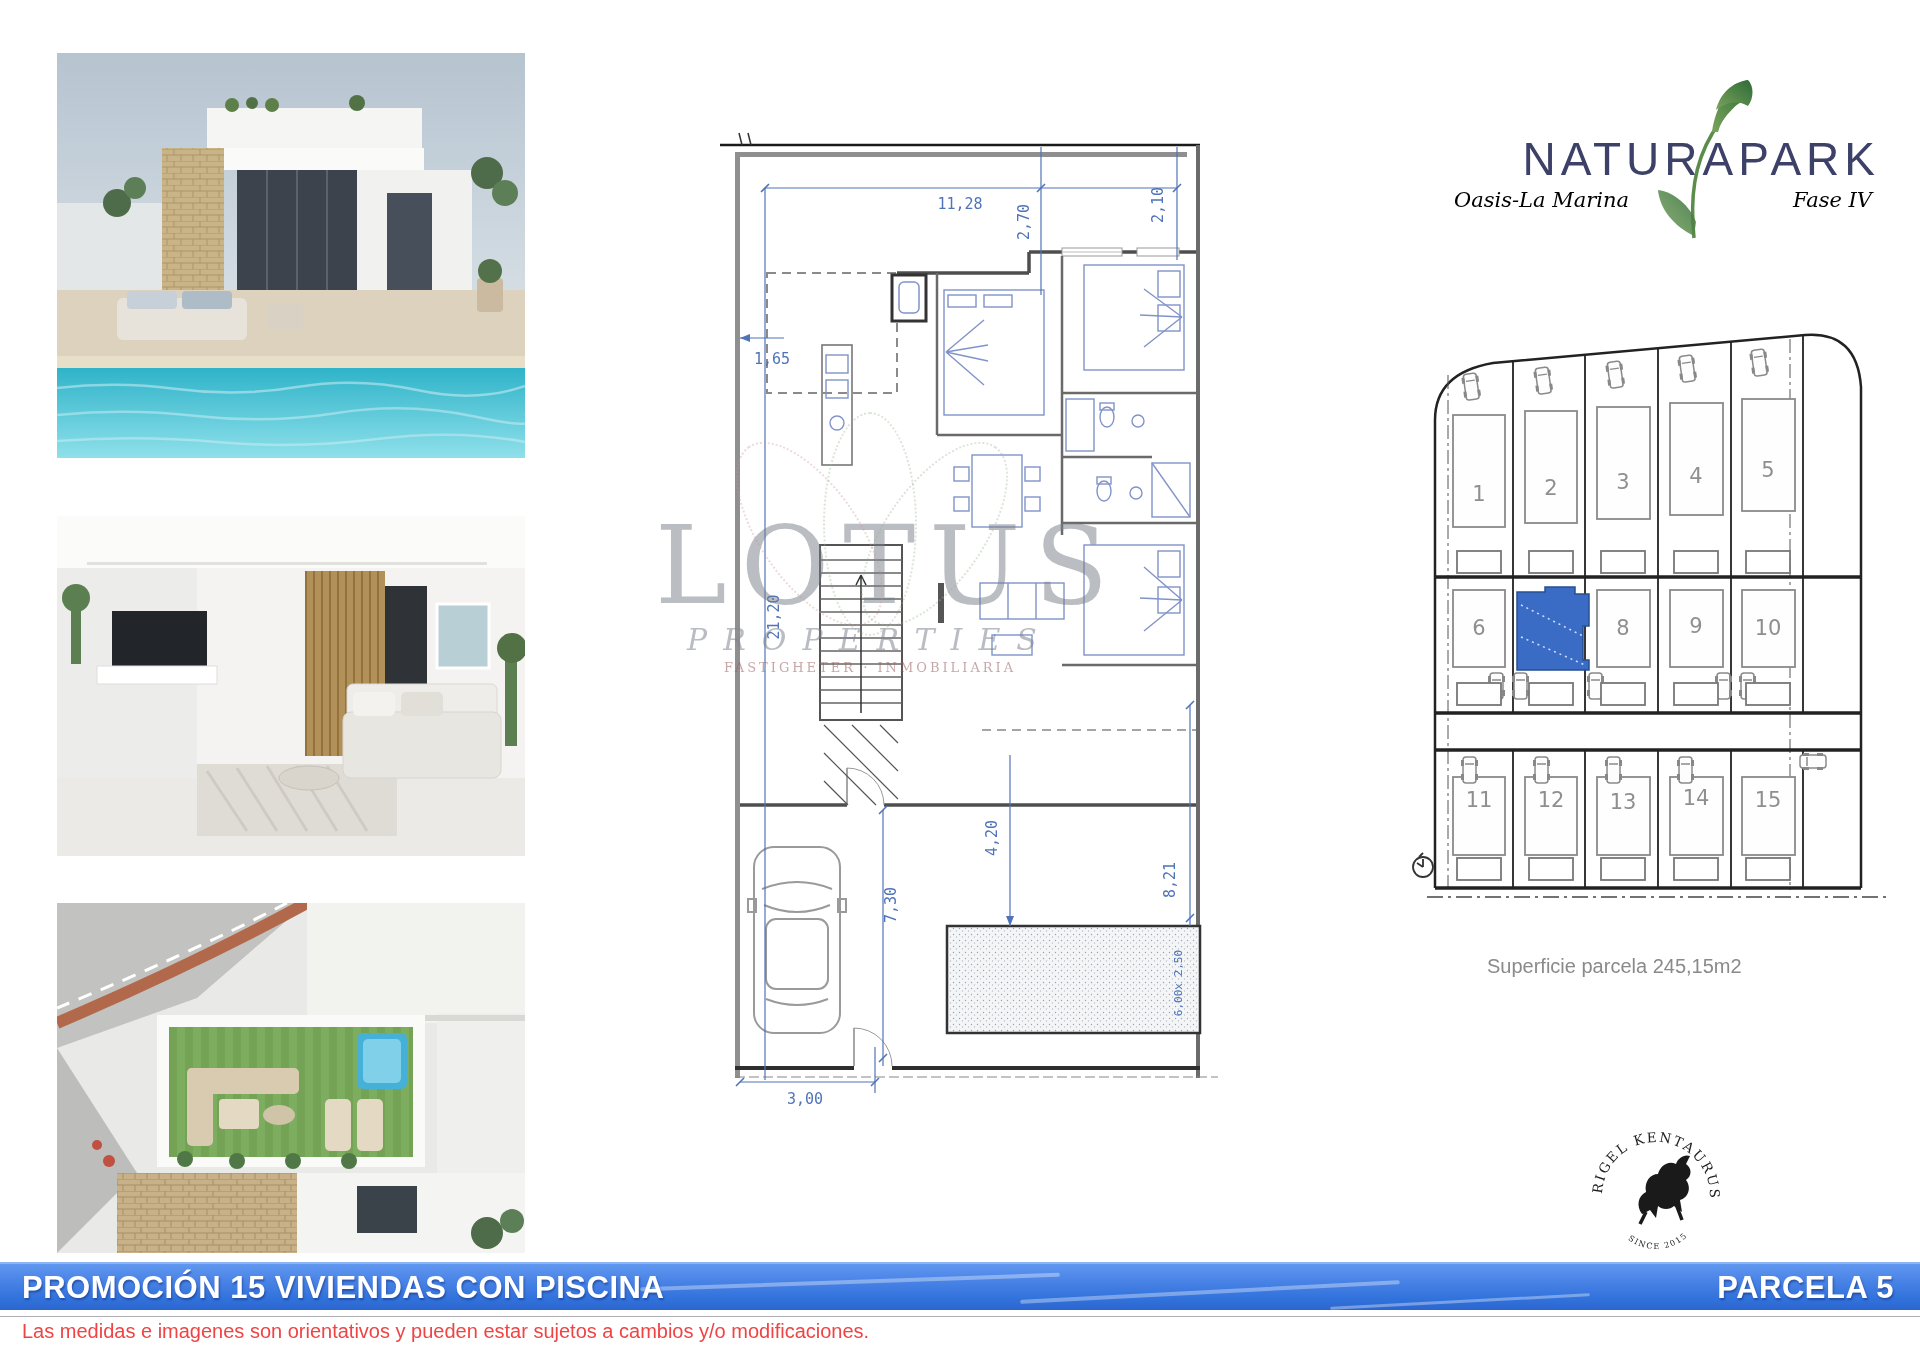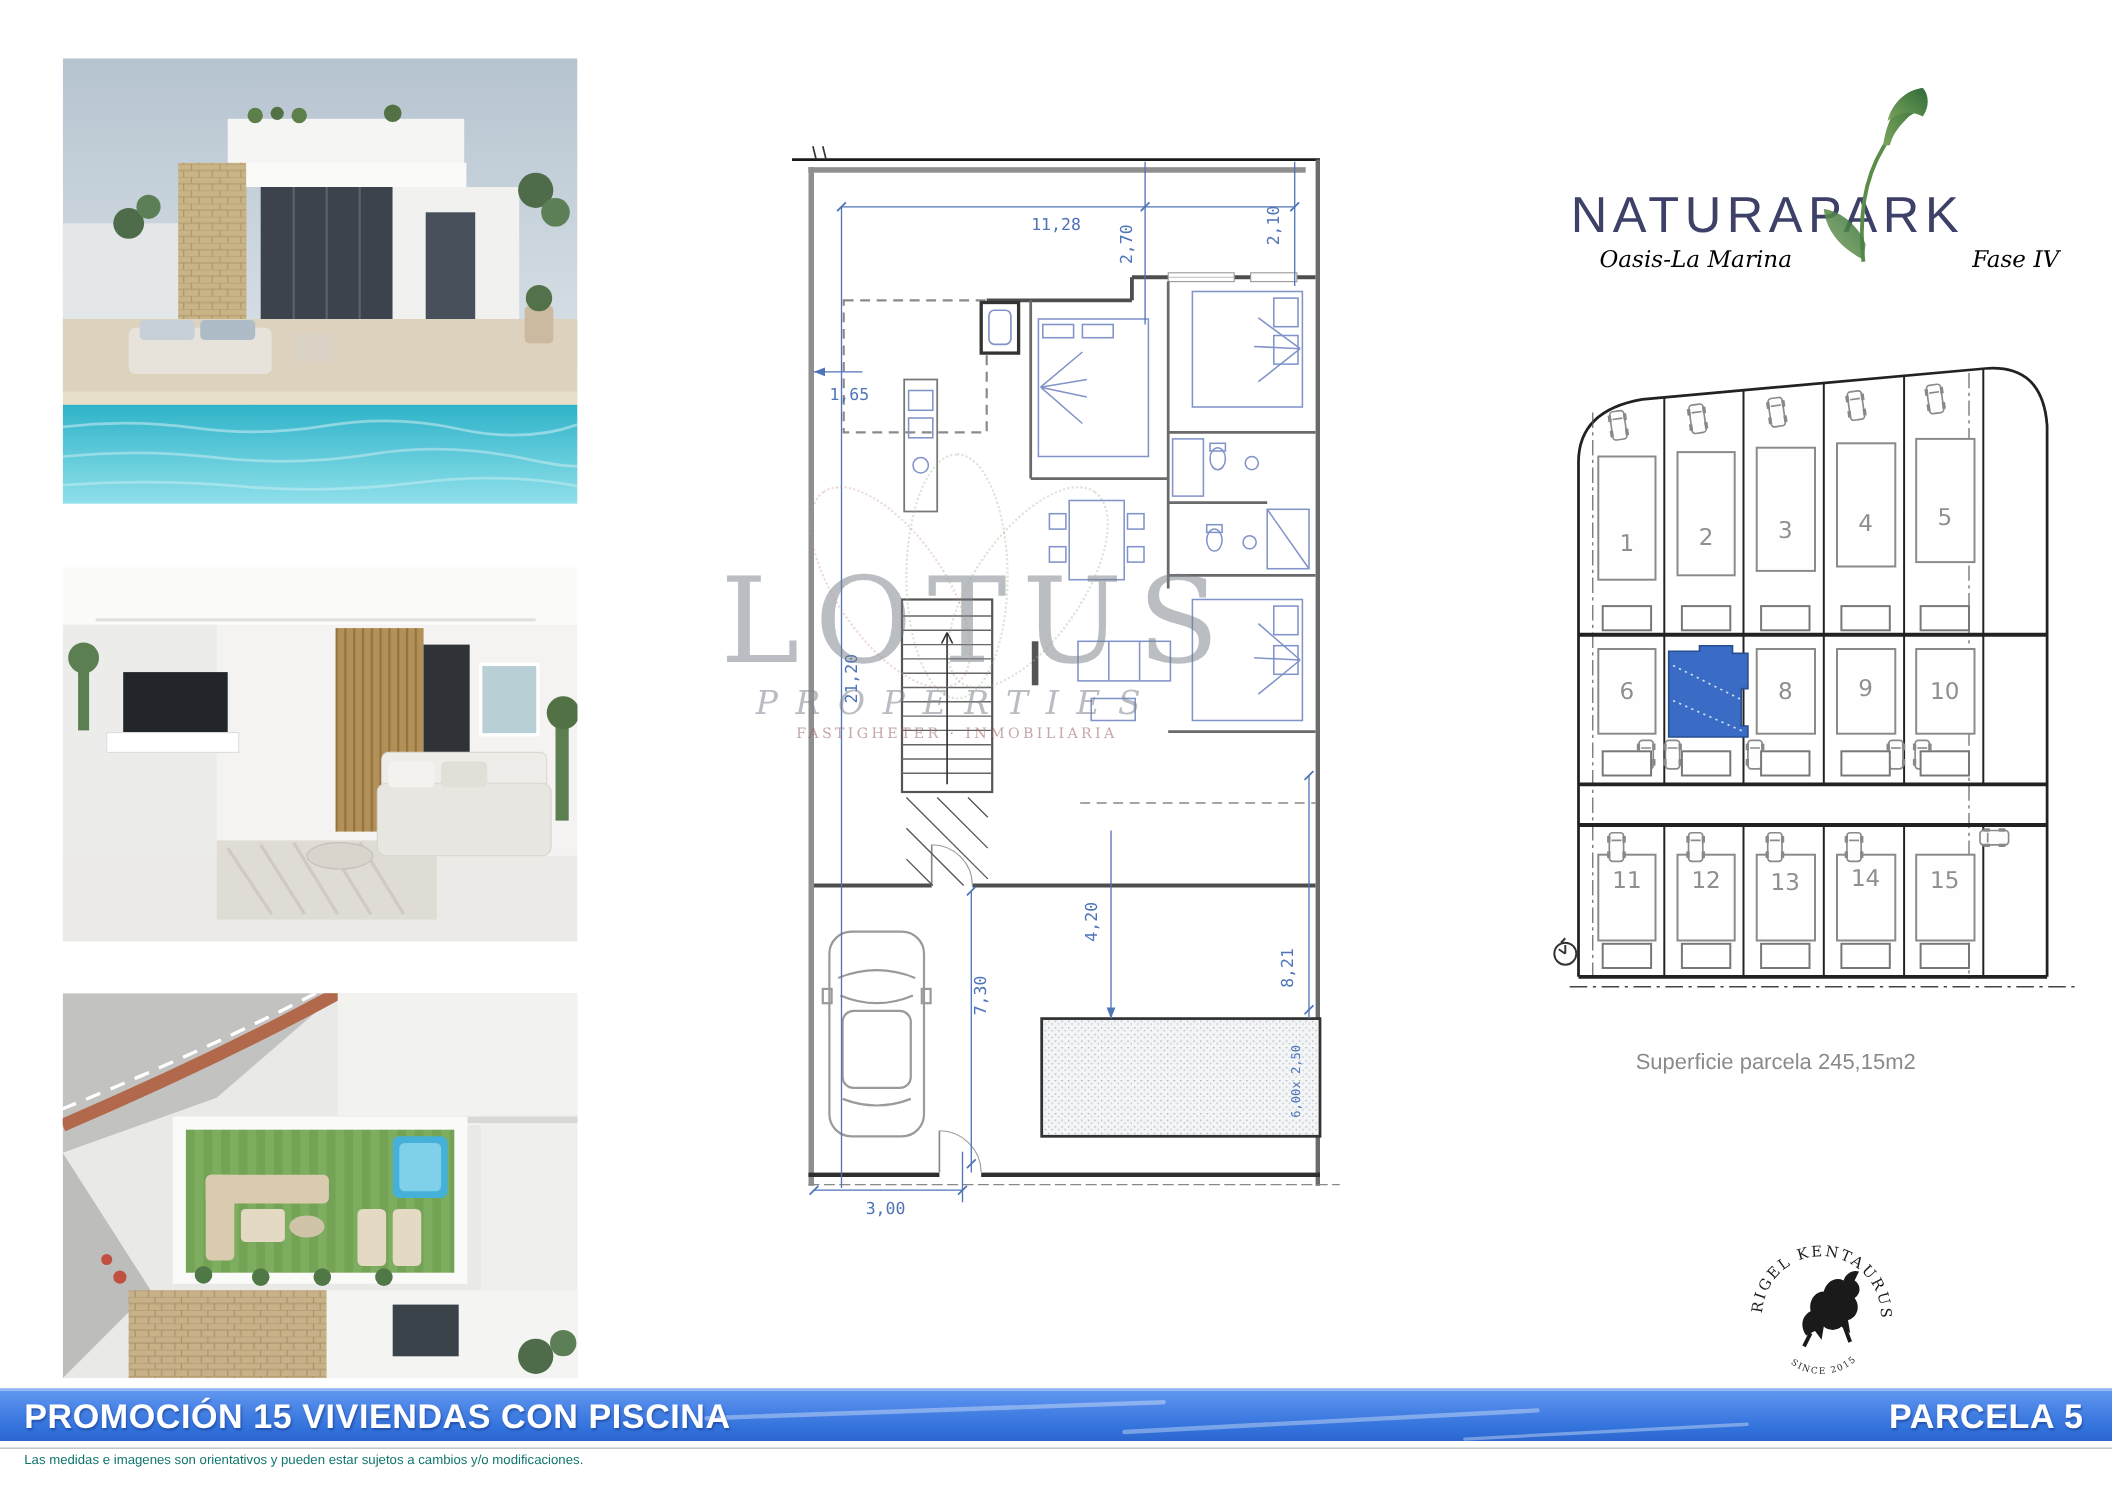--- a/index.html
+++ b/index.html
@@ -27,21 +27,21 @@
             letter-spacing:14px;color:rgba(118,123,134,0.50);}
   .wm-sub{font-family:"DejaVu Serif",serif;font-size:30px;letter-spacing:16px;
           color:rgba(128,133,144,0.55);margin-top:2px;font-style:italic;}
   .wm-tag{font-family:"DejaVu Serif",serif;font-size:13px;letter-spacing:3px;
           color:rgba(152,92,92,0.55);margin-top:3px;}
   .petal{position:absolute;border:2px dotted rgba(205,150,150,0.35);border-radius:50%;}
   .petal.g{border-color:rgba(150,180,140,0.35);}
 
   
   .brand{position:absolute;left:1428px;top:84px;width:452px;height:180px;}
-  .brand-row{display:flex;justify-content:flex-start;margin-top:84px;}
+  .brand-row{display:flex;justify-content:flex-end;margin-top:48px;}
   .brand-name{font-family:"Liberation Sans",sans-serif;font-size:46px;font-weight:500;
               letter-spacing:5px;color:#3d4168;}
   .brand-sub{display:flex;justify-content:space-between;margin-top:2px;
              font-family:"DejaVu Serif",serif;font-style:italic;font-size:21px;color:#000000;}
   .leafwrap{position:absolute;left:208px;top:-12px;}
 
   
   .siteplan{position:absolute;left:1405px;top:315px;}
   .pnum{font:21px "DejaVu Sans",sans-serif;fill:#8f8f8f;}
   .sline{stroke:#222;stroke-width:2.5;fill:none;}
@@ -56,21 +56,21 @@
   .arcB{font-family:"DejaVu Serif",serif;font-size:8px;letter-spacing:1.5px;fill:#1d1d1d;}
 
   
   .footer-bar{position:absolute;left:0;top:1262px;width:1920px;height:46px;
       background:linear-gradient(180deg,#6097f0 0%,#4a84e6 35%,#3272dc 75%,#2c66cf 100%);
       border-top:2px solid #8fb4f4;overflow:hidden;}
   .streak{position:absolute;background:rgba(255,255,255,0.35);border-radius:3px;}
   .footer-text{position:absolute;top:6px;font-size:31px;font-weight:bold;color:#fff;
       letter-spacing:0.5px;text-shadow:1px 2px 2px rgba(25,60,140,0.65);}
   .hairline{position:absolute;left:0;top:1316px;width:1920px;height:1px;background:#b0b0b0;}
-  .disclaimer{position:absolute;left:22px;top:1320px;font-size:12px;color:#0f766e;}
+  .disclaimer{position:absolute;left:22px;top:1320px;font-size:20px;color:#ef4444;}
 </style>
 </head>
 <body>
 
 <div class="page">
 
   <svg class="photo" style="top:53px" width="468" height="405" viewBox="0 0 468 405">
     <defs>
       <linearGradient id="sky" x1="0" y1="0" x2="0" y2="1">
         <stop offset="0" stop-color="#b6c4d0"></stop>

